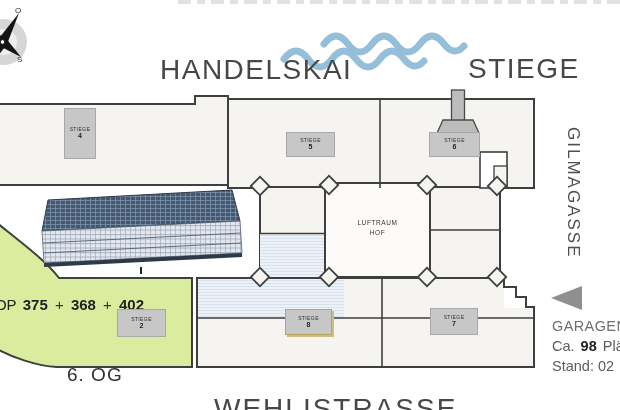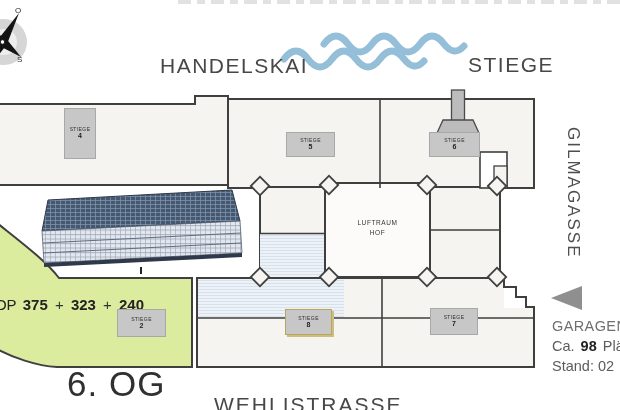--- a/index.html
+++ b/index.html
@@ -4,26 +4,26 @@
 <style>
   html,body{margin:0;padding:0;}
   body{
     position:relative;width:620px;height:410px;overflow:hidden;
     background:#ffffff;font-family:"Liberation Sans",sans-serif;
     -webkit-font-smoothing:antialiased;
   }
   .abs{position:absolute;}
   svg.plan{position:absolute;left:0;top:0;}
   
-  .street{color:#474747;font-weight:300;letter-spacing:1.5px;font-size:21px;}
+  .street{color:#474747;font-weight:300;letter-spacing:1.5px;font-size:28px;}
   .street-v{
     color:#4f4f4f;font-weight:300;letter-spacing:2px;font-size:17px;
     writing-mode:vertical-rl;
   }
-  .floor-label{font-size:35px;font-weight:300;color:#303030;letter-spacing:1px;}
+  .floor-label{font-size:19px;font-weight:300;color:#303030;letter-spacing:1px;}
   
   .stiege{
     background:#c7c7c7;border:1px solid #a8a8a8;
     display:flex;flex-direction:column;align-items:center;justify-content:center;
     line-height:1.25;text-align:center;
   }
   .stiege .w{font-size:5px;letter-spacing:.4px;color:#2e2e2e;}
   .stiege .n{font-size:7px;font-weight:700;color:#1f1f1f;}
   .stiege.hl{border:1px solid #b9a55c;box-shadow:2px 2px 0 0 #cdbd7e;}
   
@@ -144,23 +144,23 @@
 <div class="abs street" style="left:468px;top:53px;">STIEGE</div>
 <div class="abs street-v" style="left:563px;top:127px;">GILMAGASSE</div>
 <div class="abs street" style="left:214px;top:393px;letter-spacing:2px;">WEHLISTRASSE</div>
 
 <div class="abs floor-label" style="left:67px;top:364px;">6. OG</div>
 
 <div class="abs unit" style="left:-14px;top:296px;">
   <span class="p">TOP</span>
   <b>375</b>
   <span class="plus">+</span>
-  <b>323</b>
+  <b>368</b>
   <span class="plus">+</span>
-  <b>240</b>
+  <b>402</b>
 </div>
 
 <div class="abs hof" style="left:325px;top:218px;width:105px;">
   <div>LUFTRAUM</div>
   <div>HOF</div>
 </div>
 
 <div class="abs stiege" style="left:64px;top:108px;width:30px;height:49px;">
   <span class="w">STIEGE</span>
   <span class="n">4</span>

